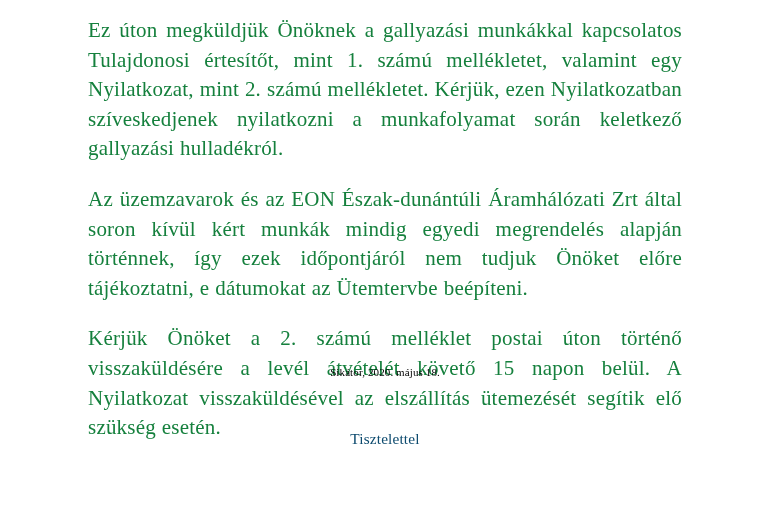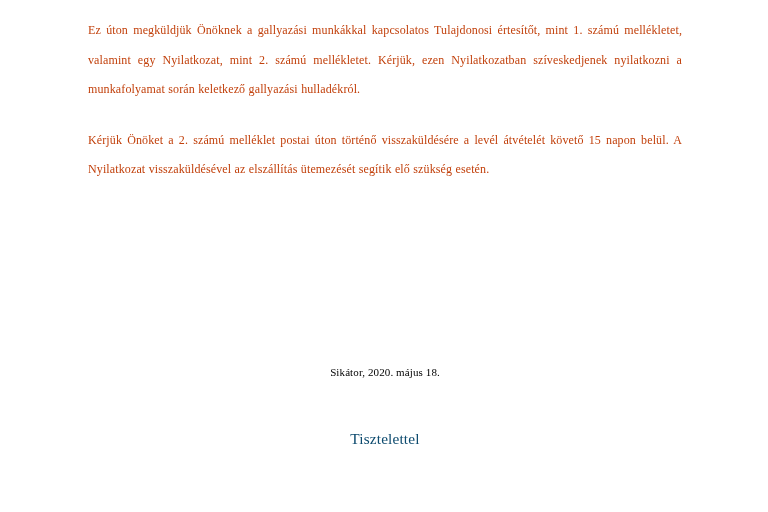--- a/index.html
+++ b/index.html
@@ -25,26 +25,26 @@
   }
 
   .content {
     position: absolute;
     left: 88px;
     top: 16px;
     width: 594px;
   }
 
   .para {
-    font-size: 12px;
+    font-size: 21px;
     line-height: 29.6px;
     text-align: justify;
     text-justify: inter-word;
     margin: 0 0 21px 0;
-    color: #c2410c;
+    color: #15803d;
     letter-spacing: 0.01em;
     word-spacing: 0.02em;
   }
 
   .para:last-of-type {
     margin-bottom: 12px;
   }
 
   .signature-block {
     position: absolute;
@@ -75,20 +75,21 @@
     letter-spacing: 0.01em;
   }
 </style>
 </head>
 <body>
 
 <div class="page">
 
   <div class="content">
     <p class="para">Ez úton megküldjük Önöknek a gallyazási munkákkal kapcsolatos Tulajdonosi értesítőt, mint 1. számú mellékletet, valamint egy Nyilatkozat, mint 2. számú mellékletet. Kérjük, ezen Nyilatkozatban szíveskedjenek nyilatkozni a munkafolyamat során keletkező gallyazási hulladékról.</p>
+    <p class="para">Az üzemzavarok és az EON Észak-dunántúli Áramhálózati Zrt által soron kívül kért munkák mindig egyedi megrendelés alapján történnek, így ezek időpontjáról nem tudjuk Önöket előre tájékoztatni, e dátumokat az Ütemtervbe beépíteni.</p>
     <p class="para">Kérjük Önöket a 2. számú melléklet postai úton történő visszaküldésére a levél átvételét követő 15 napon belül. A Nyilatkozat visszaküldésével az elszállítás ütemezését segítik elő szükség esetén.</p>
   </div>
 
   <div class="signature-block">
     <p class="date-line">Sikátor, 2020. május 18.</p>
   </div>
 
   <p class="closing-line">Tisztelettel</p>
 
 </div>

